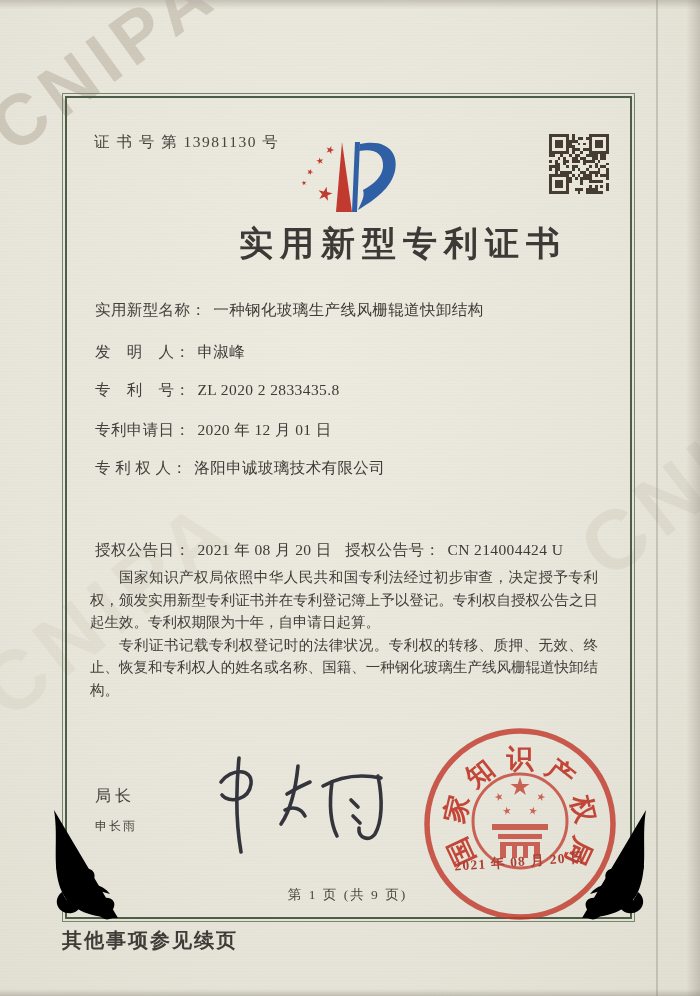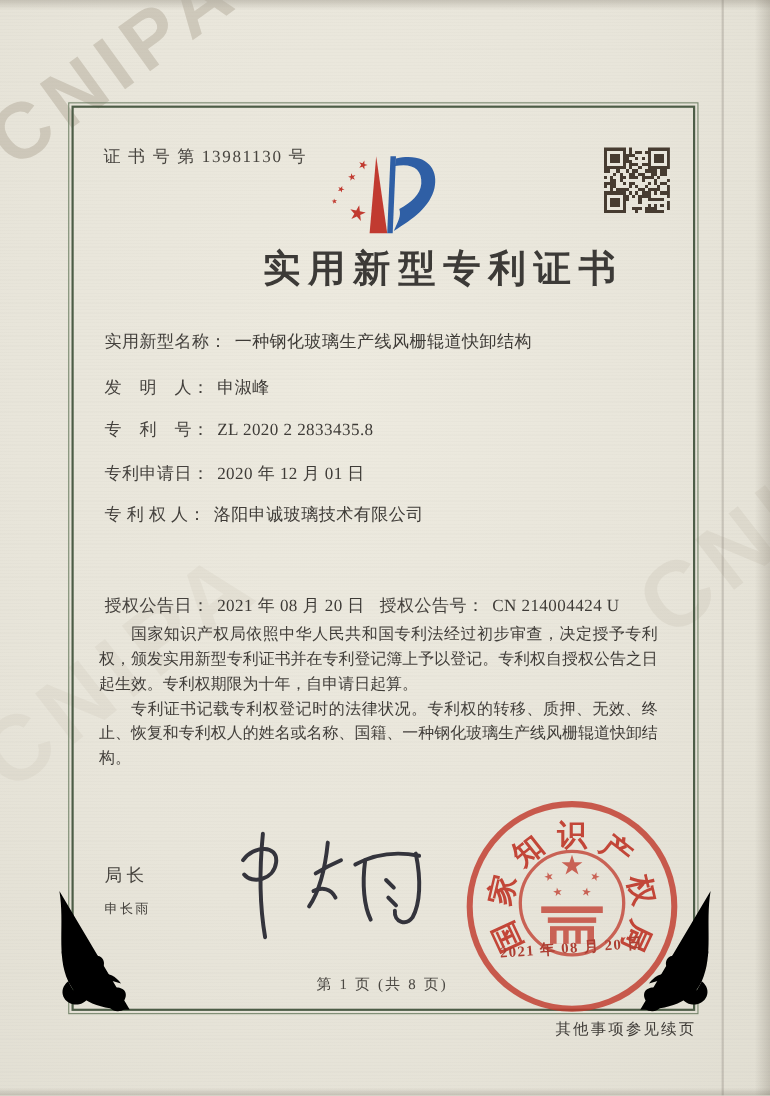--- a/index.html
+++ b/index.html
@@ -52,22 +52,22 @@
   .signature{position:absolute;left:195px;top:748px;}
   .signature path{stroke:#34343c;stroke-width:3.6;fill:none;stroke-linecap:round;stroke-linejoin:round;}
 
   .seal{position:absolute;left:420px;top:724px;opacity:.92;}
   .seal-char{font-size:27px;font-weight:bold;fill:var(--seal-red,#c0392b);
     font-family:"Liberation Serif","DejaVu Serif",serif;}
   .seal-date{font-size:13.5px;font-weight:bold;letter-spacing:1.2px;fill:#a93226;}
 
   .page-info{position:absolute;left:62px;top:886px;width:571px;text-align:center;
     font-size:13.5px;letter-spacing:2px;color:#4a4742;}
-  .footer-note{position:absolute;left:62px;top:927px;width:571px;text-align:right;
-    font-size:14px;letter-spacing:2px;color:#3f3c38;}
+  .footer-note{position:absolute;left:62px;top:927px;width:571px;text-align:left;
+    font-size:20px;letter-spacing:2px;color:#3f3c38;font-weight:bold;}
 </style>
 </head>
 <body>
 
 <svg width="0" height="0" style="position:absolute">
   <defs>
     <polygon id="star" points="0,-1 0.225,-0.309 0.951,-0.309 0.363,0.118 0.588,0.809 0,0.382 -0.588,0.809 -0.363,0.118 -0.951,-0.309 -0.225,-0.309"></polygon>
     <g id="flourish">
       <path d="M8,0 C13,30 5,58 16,82 C25,101 47,108 72,108"></path>
       <path d="M16,82 C5,91 13,105 26,103 C37,101 37,88 27,86 C21,85 18,92 23,95"></path>
@@ -335,15 +335,15 @@
       <rect x="72" y="100" width="56" height="6"></rect>
       <rect x="78" y="110" width="44" height="5"></rect>
       <rect x="80" y="118" width="40" height="16"></rect>
       <rect x="86" y="122" width="6" height="12" fill="#e9e6dc"></rect>
       <rect x="97" y="122" width="6" height="12" fill="#e9e6dc"></rect>
       <rect x="108" y="122" width="6" height="12" fill="#e9e6dc"></rect>
     </g>
     <text class="seal-date" x="100" y="142" text-anchor="middle" transform="rotate(-4,100,142)">2021 年 08 月 20 日</text>
   </svg>
 
-  <div class="page-info">第 1 页 (共 8 页)</div>
+  <div class="page-info">第 1 页 (共 9 页)</div>
   <div class="footer-note">其他事项参见续页</div>
 </div>
 
 </body></html>

